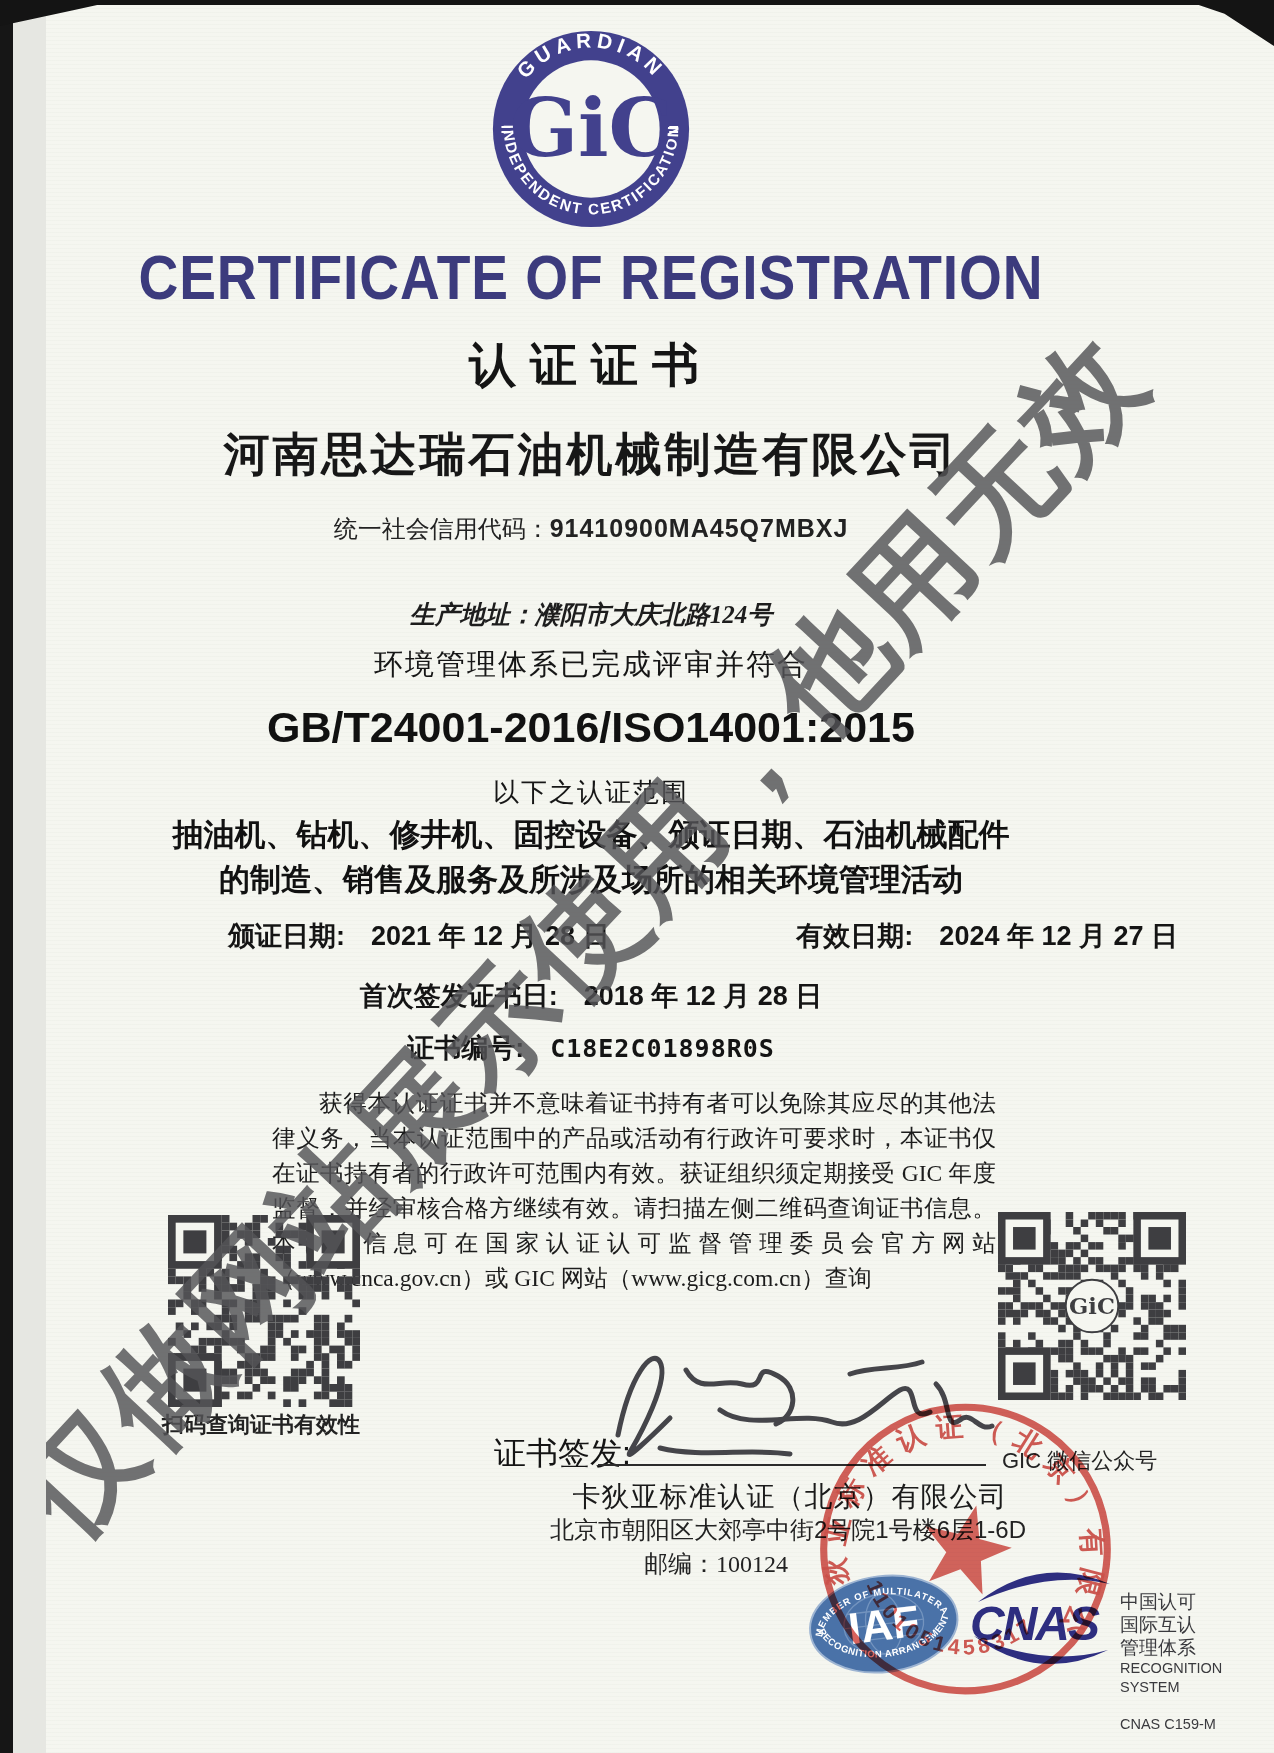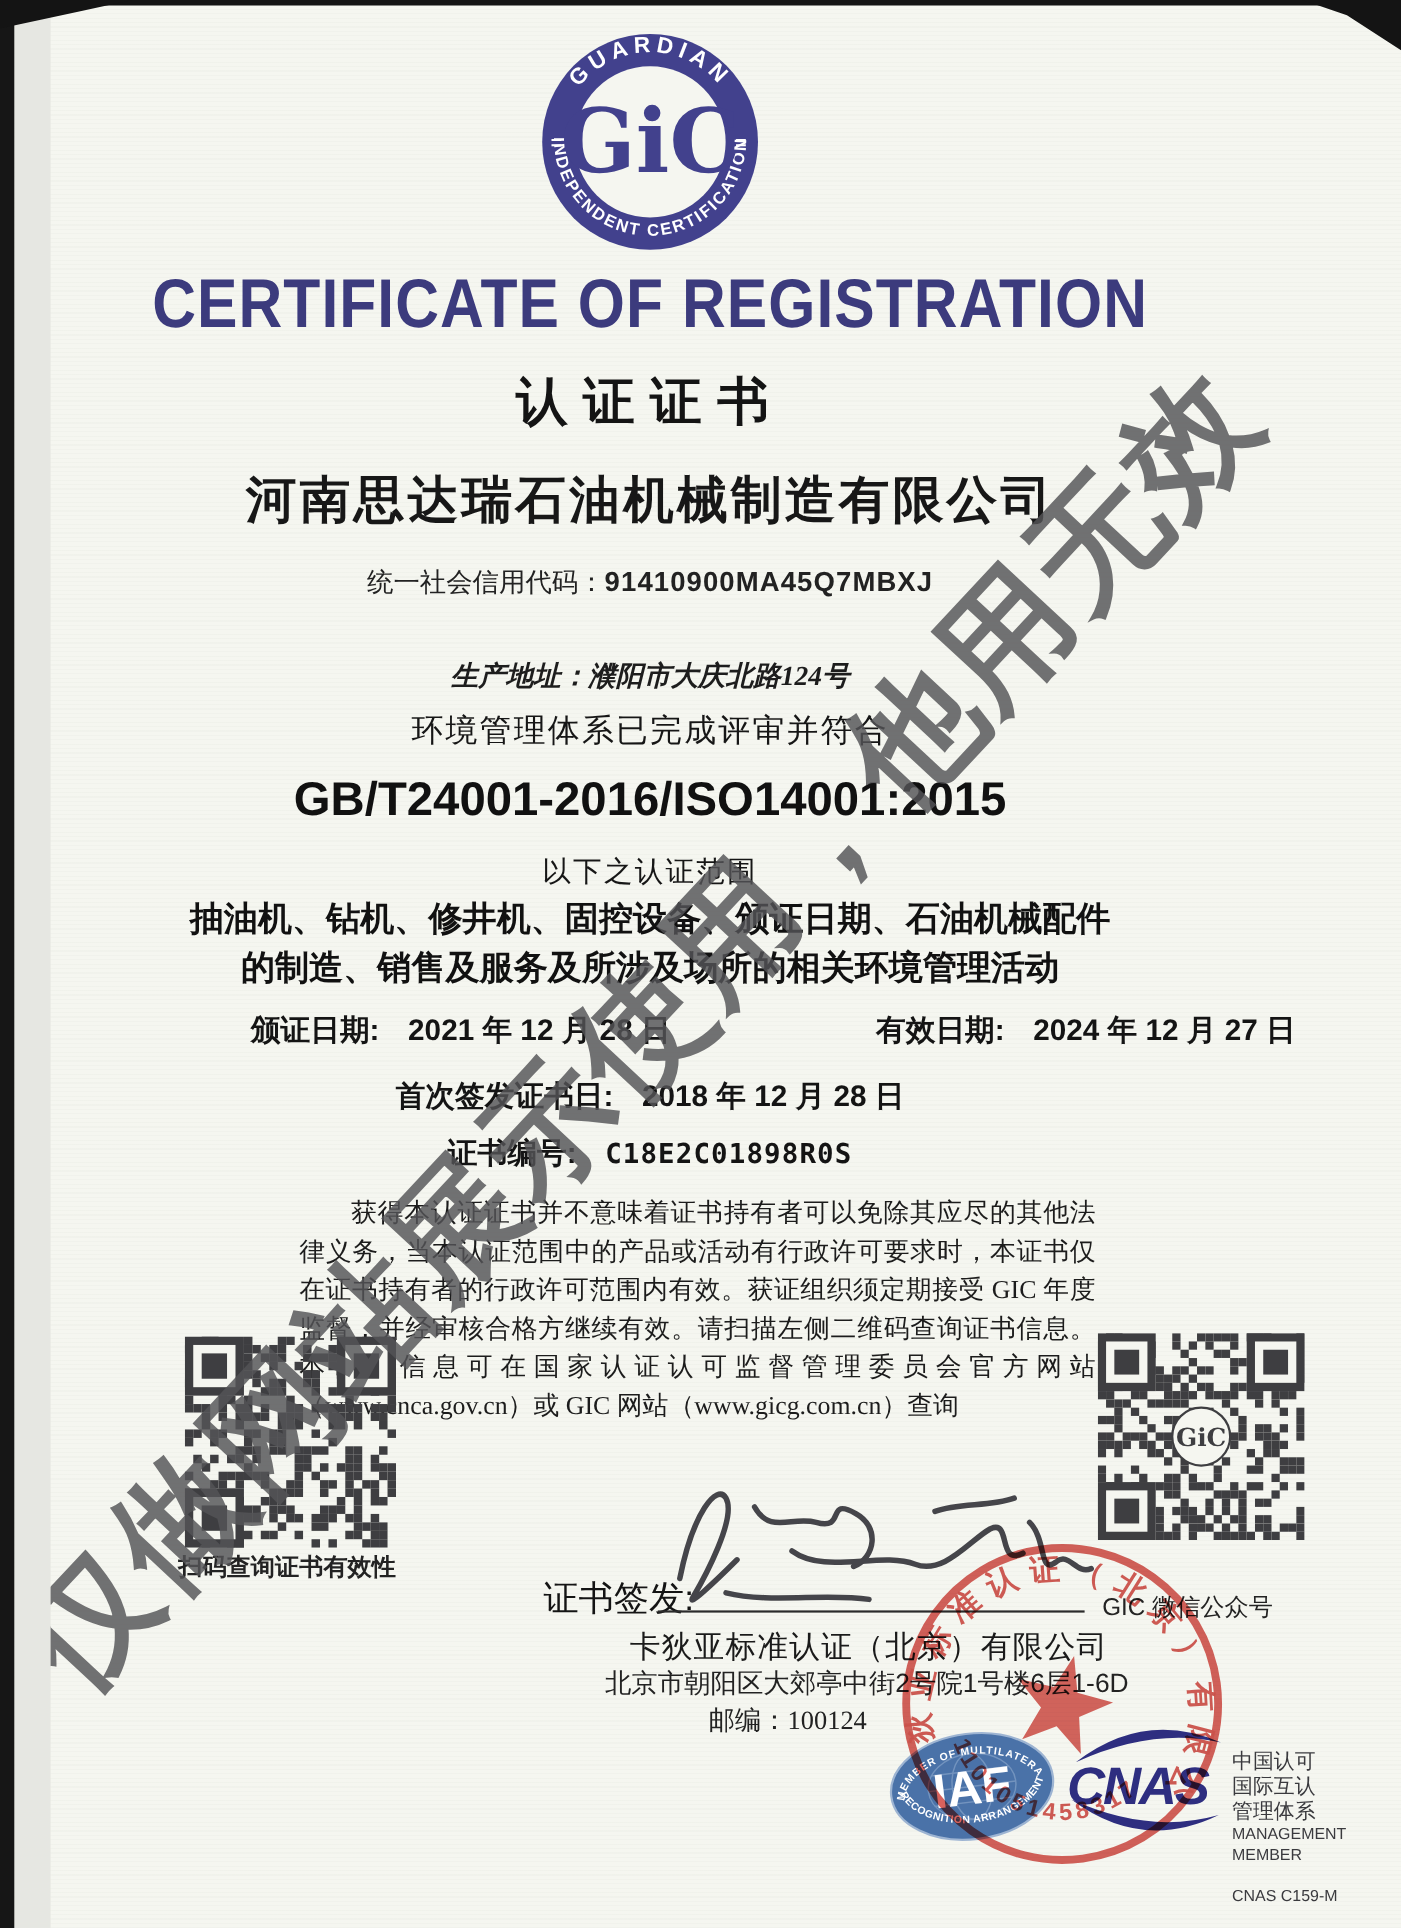--- a/index.html
+++ b/index.html
@@ -806,21 +806,21 @@
       <path d="M 10,34 Q 72,-14 142,16 Q 80,2 10,34 Z" fill="#2e2e80"></path>
       <path d="M 6,68 Q 70,116 140,82 Q 76,100 6,68 Z" fill="#2e2e80"></path>
       <text x="2" y="72" font-size="48" font-weight="bold" font-style="italic" fill="#2e2e80" letter-spacing="-2" font-family="Liberation Sans, sans-serif">CNAS</text>
     </svg>
   </div>
 
   <div class="cnas-text">
     <div class="zh">中国认可</div>
     <div class="zh">国际互认</div>
     <div class="zh">管理体系</div>
-    <div class="en">MANAGEMENT MEMBER</div>
+    <div class="en">RECOGNITION SYSTEM</div>
     <div class="en en2">CNAS C159-M</div>
   </div>
 
   <div class="watermark">仅做网站展示使用，他用无效</div>
 
   <div class="edge-left-gray"></div>
   <div class="edge-left"></div>
   <div class="edge-top"></div>
   <div class="corner-tl"></div>
   <div class="corner-tr"></div>

